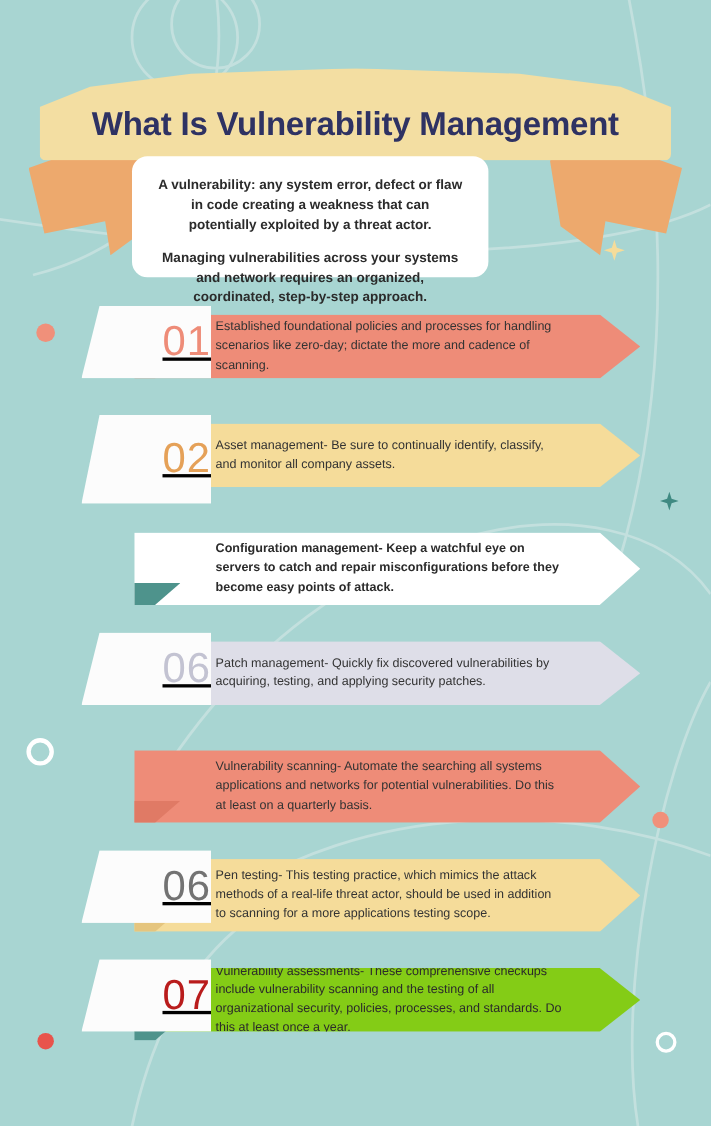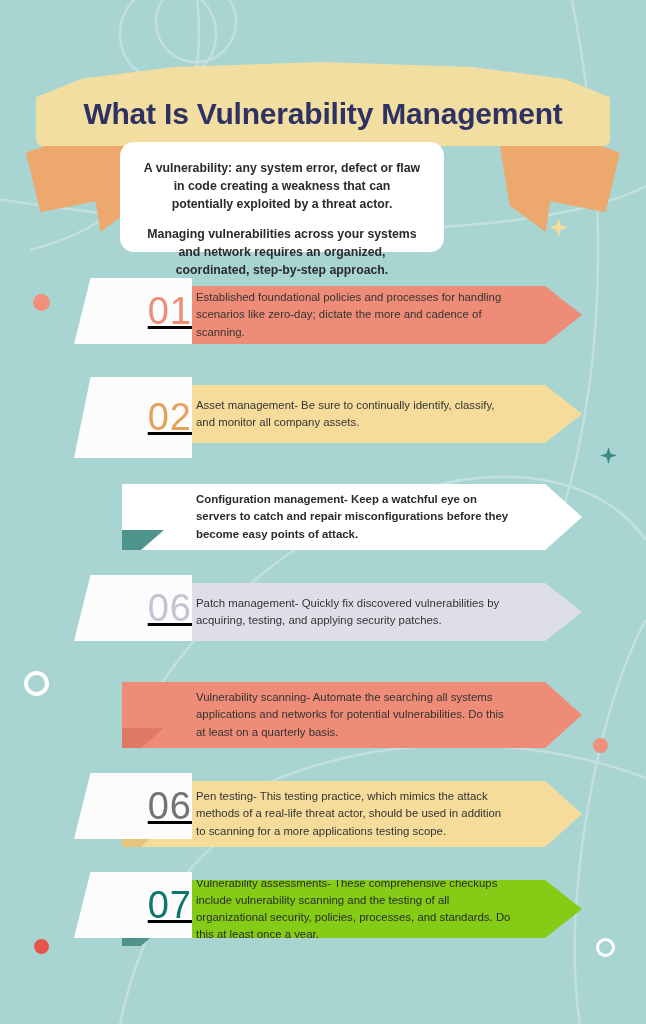--- a/index.html
+++ b/index.html
@@ -261,16 +261,16 @@
       <div class="step-card" style="top: 0px; height: 66px;">
         <div class="step-number" style="color: #737373;">06</div>
       </div>
     </div>
     <div class="step" style="height: 76px; margin-bottom: 23px;">
       <div class="step-banner" style="top: 8px; height: 58px; background: #84cc16;">
         <div class="step-banner-text" style="color: rgb(43, 43, 43);">Vulnerability assessments- These comprehensive checkups include vulnerability scanning and the testing of all organizational security, policies, processes, and standards. Do this at least once a year.</div>
       </div>
       <div class="step-shadow" style="top: 54px; background: rgb(78, 147, 140);"></div>
       <div class="step-card" style="top: 0px; height: 66px;">
-        <div class="step-number" style="color: #0f766e;">07</div>
+        <div class="step-number" style="color: #b91c1c;">07</div>
       </div>
     </div>
   </div>
 
 </body></html>

